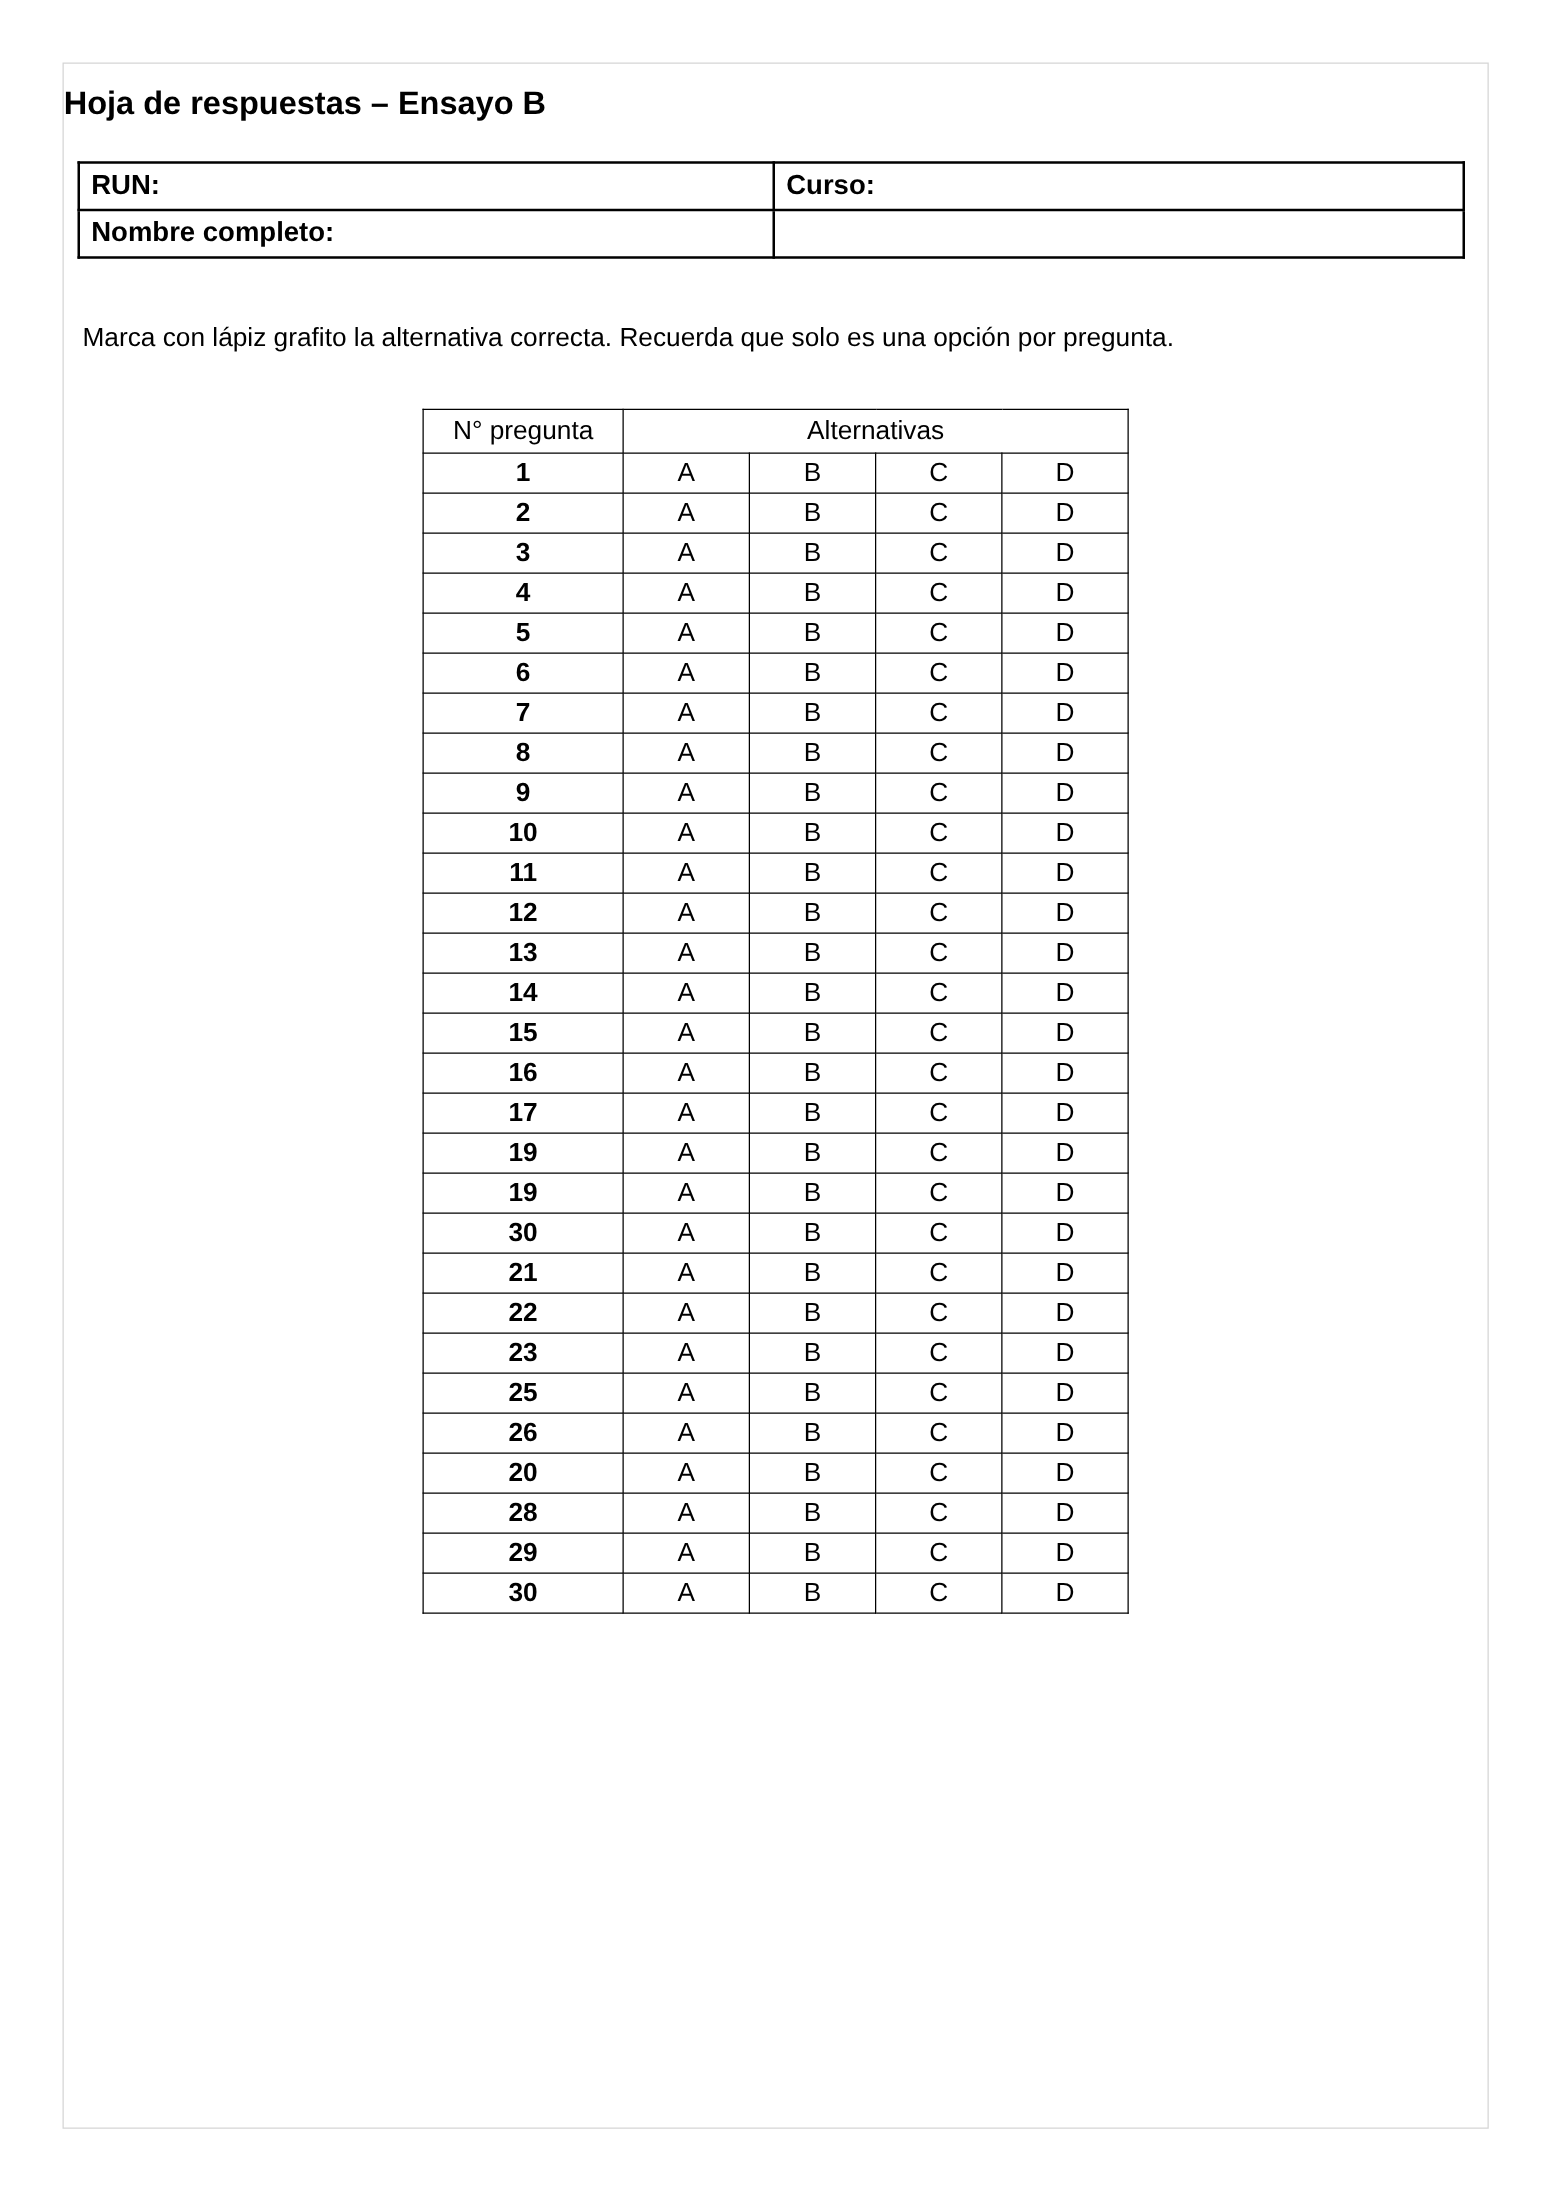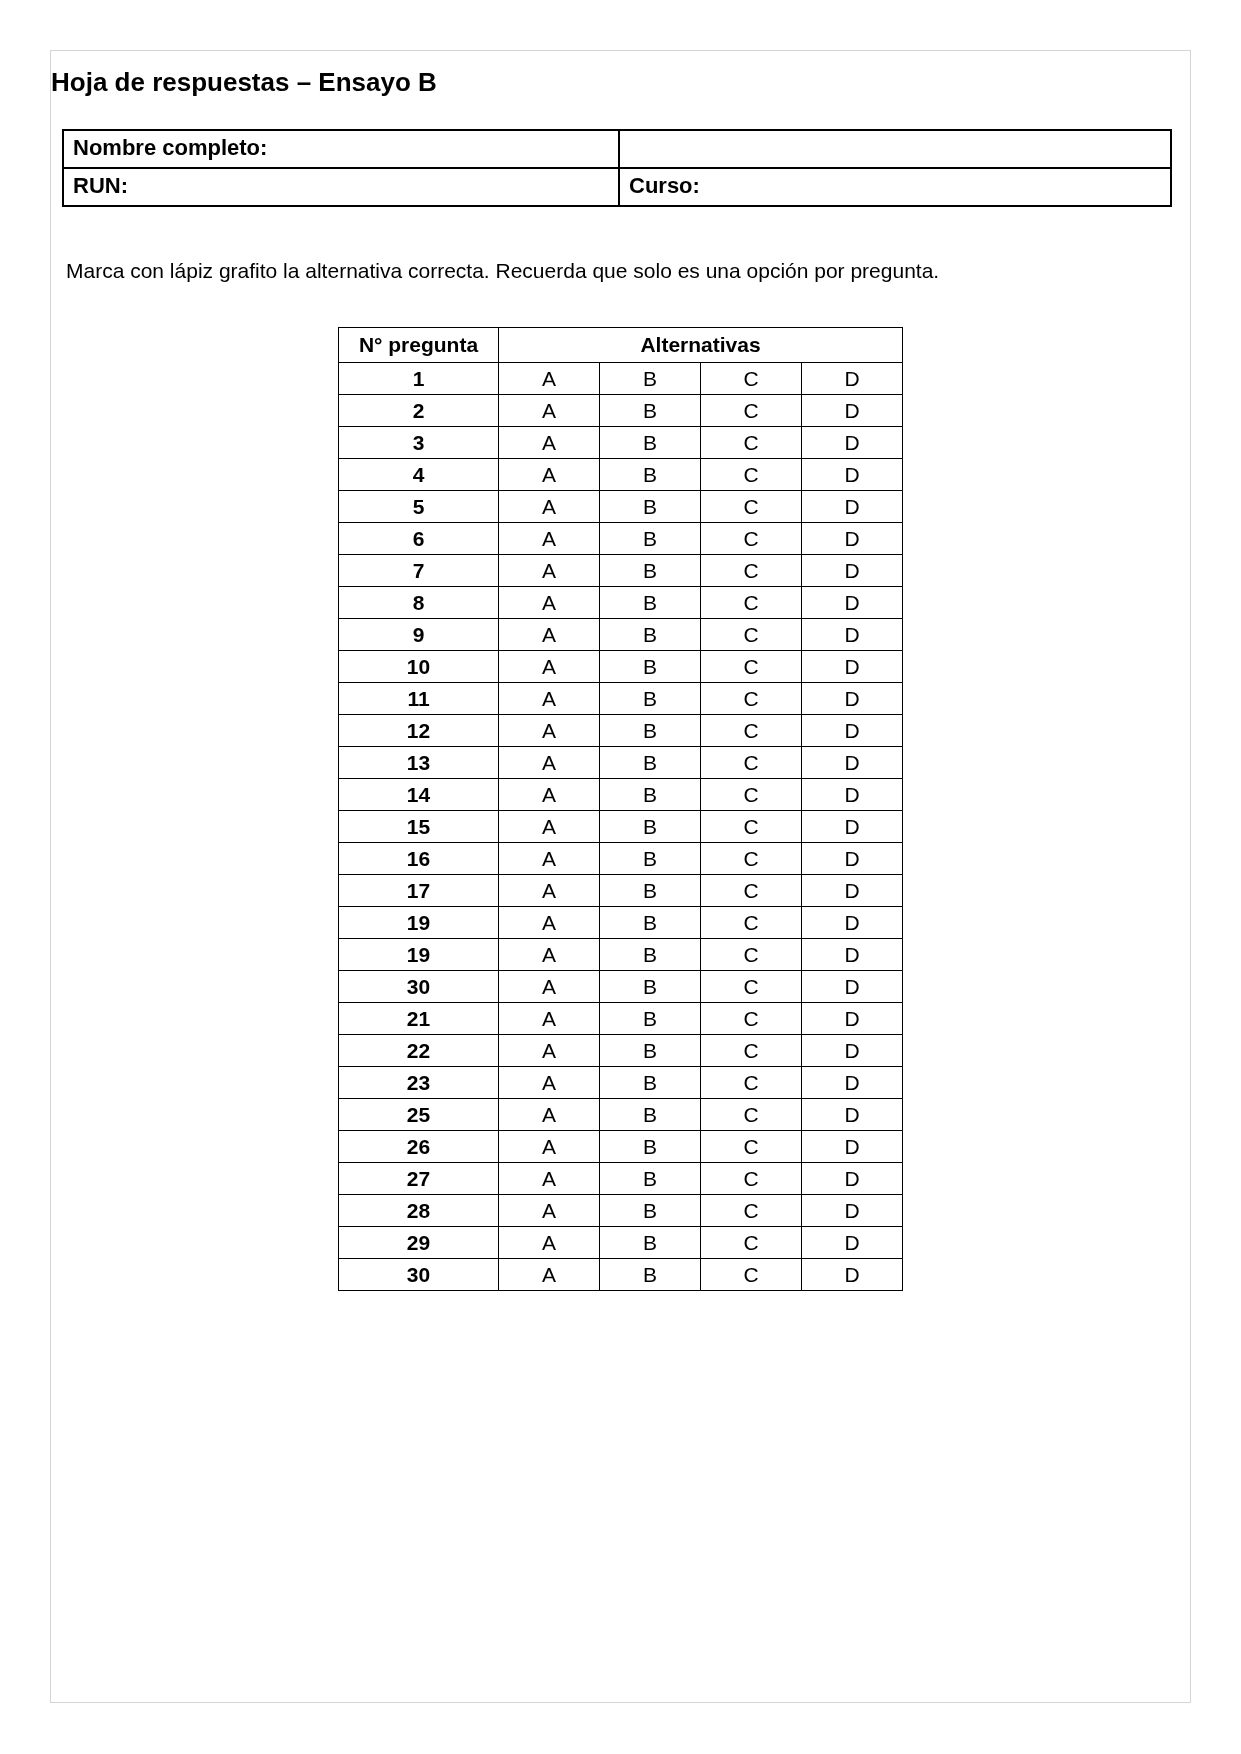--- a/index.html
+++ b/index.html
@@ -56,44 +56,44 @@
   }
   .answer-table col.qcol  { width: 160px; }
   .answer-table col.optcol { width: 101px; }
   .answer-table th, .answer-table td {
     border: 1.5px solid #000000;
     text-align: center;
     vertical-align: middle;
     padding: 0;
     font-size: 21px;
   }
-  .answer-table th { height: 35px; font-weight: bold; }
+  .answer-table th { height: 35px; font-weight: normal; }
   .answer-table td { height: 32px; font-weight: normal; }
   .answer-table td.q { font-weight: bold; }
 </style>
 </head>
 <body>
 
 <div class="page">
 
   <div class="title">Hoja de respuestas – Ensayo B</div>
 
   <table class="info-table">
     <colgroup>
         <col style="width:556px">
         <col style="width:552px">
       </colgroup>
     <tbody>
       <tr>
+        <td>RUN:</td>
+        <td>Curso:</td>
+      </tr>
+      <tr>
         <td>Nombre completo:</td>
         <td></td>
-      </tr>
-      <tr>
-        <td>RUN:</td>
-        <td>Curso:</td>
       </tr>
     </tbody>
   </table>
 
   <p class="instruction">Marca con lápiz grafito la alternativa correcta. Recuerda que solo es una opción por pregunta.</p>
 
   <table class="answer-table">
     <colgroup>
       <col class="qcol">
       <col class="optcol">
@@ -277,21 +277,21 @@
           <td>D</td>
         </tr>
         <tr>
           <td class="q">26</td>
           <td>A</td>
           <td>B</td>
           <td>C</td>
           <td>D</td>
         </tr>
         <tr>
-          <td class="q">27</td>
+          <td class="q">20</td>
           <td>A</td>
           <td>B</td>
           <td>C</td>
           <td>D</td>
         </tr>
         <tr>
           <td class="q">28</td>
           <td>A</td>
           <td>B</td>
           <td>C</td>

